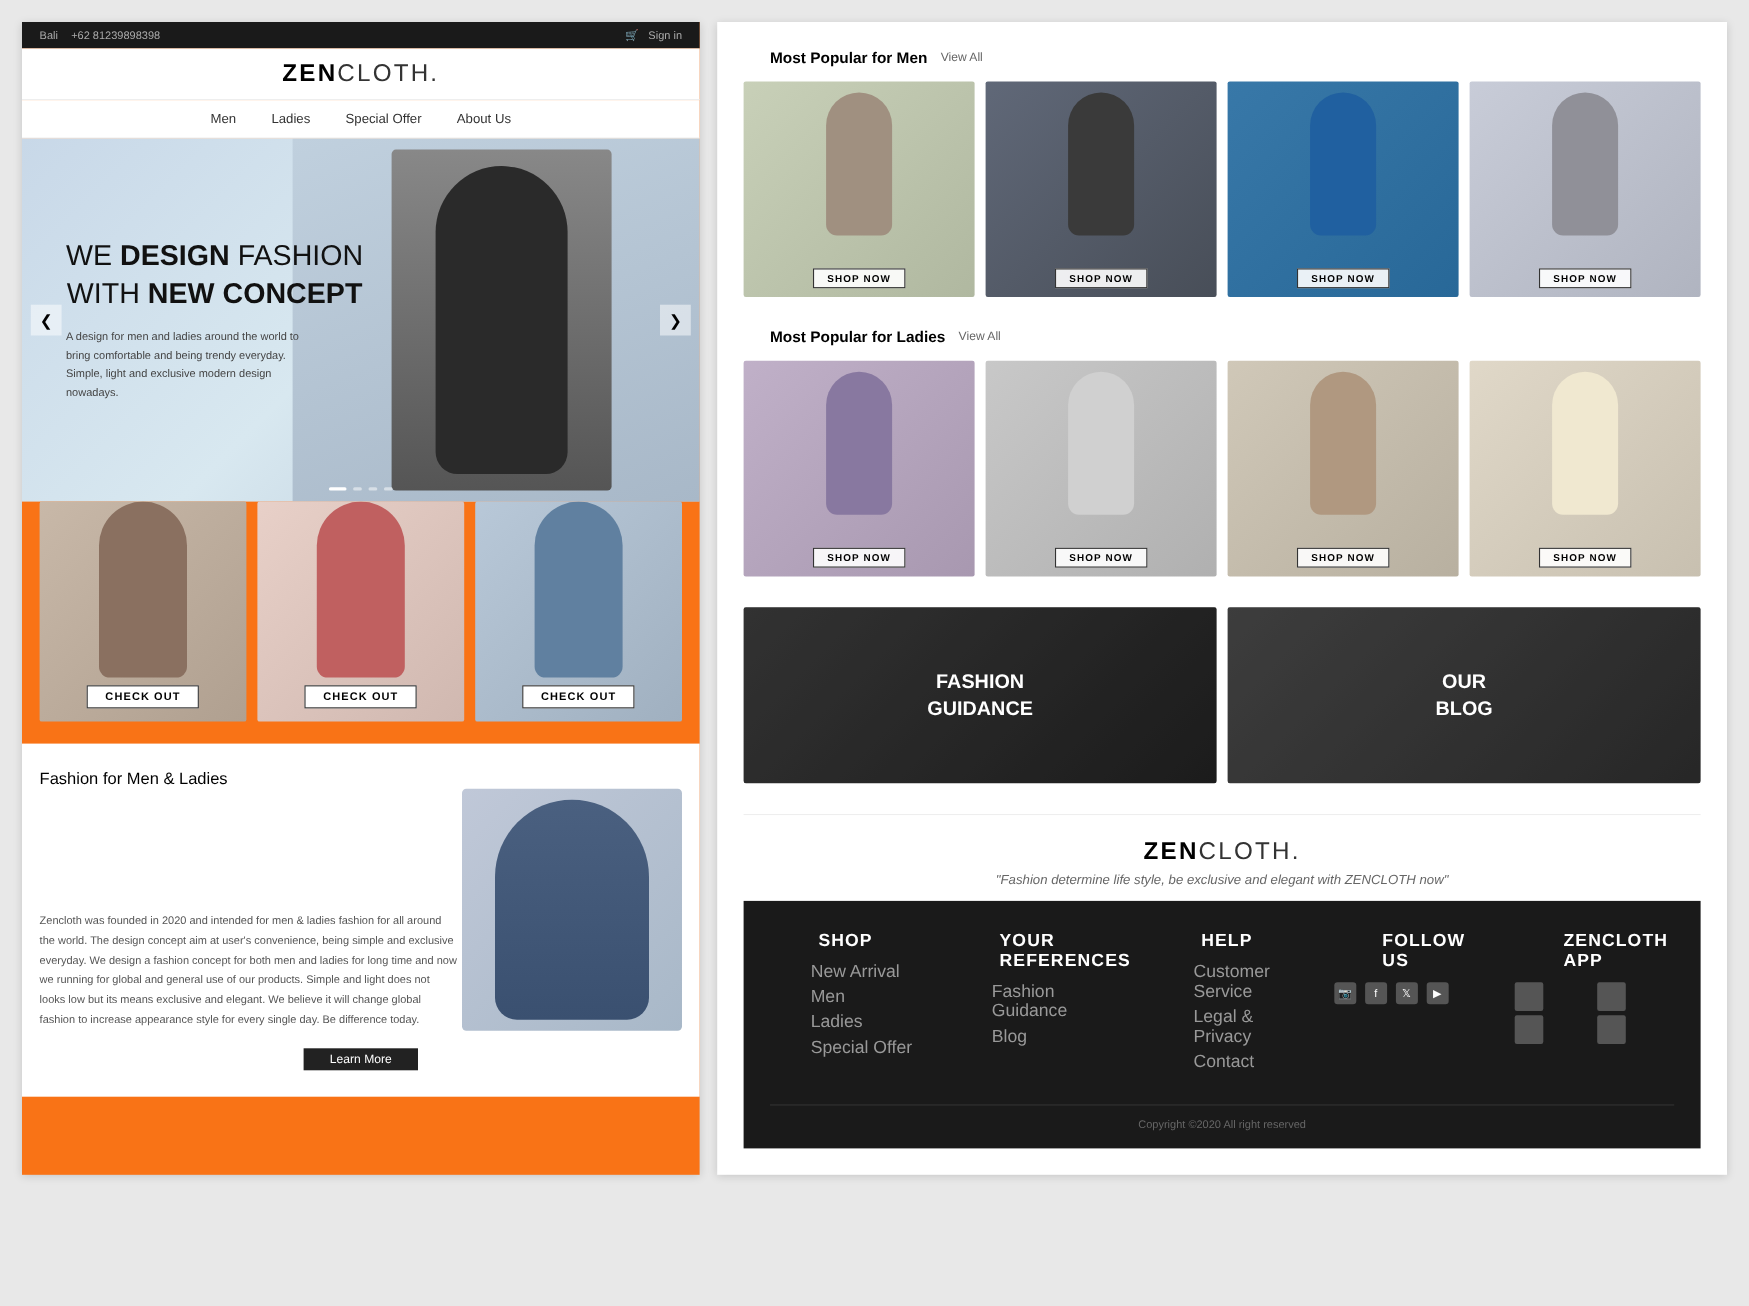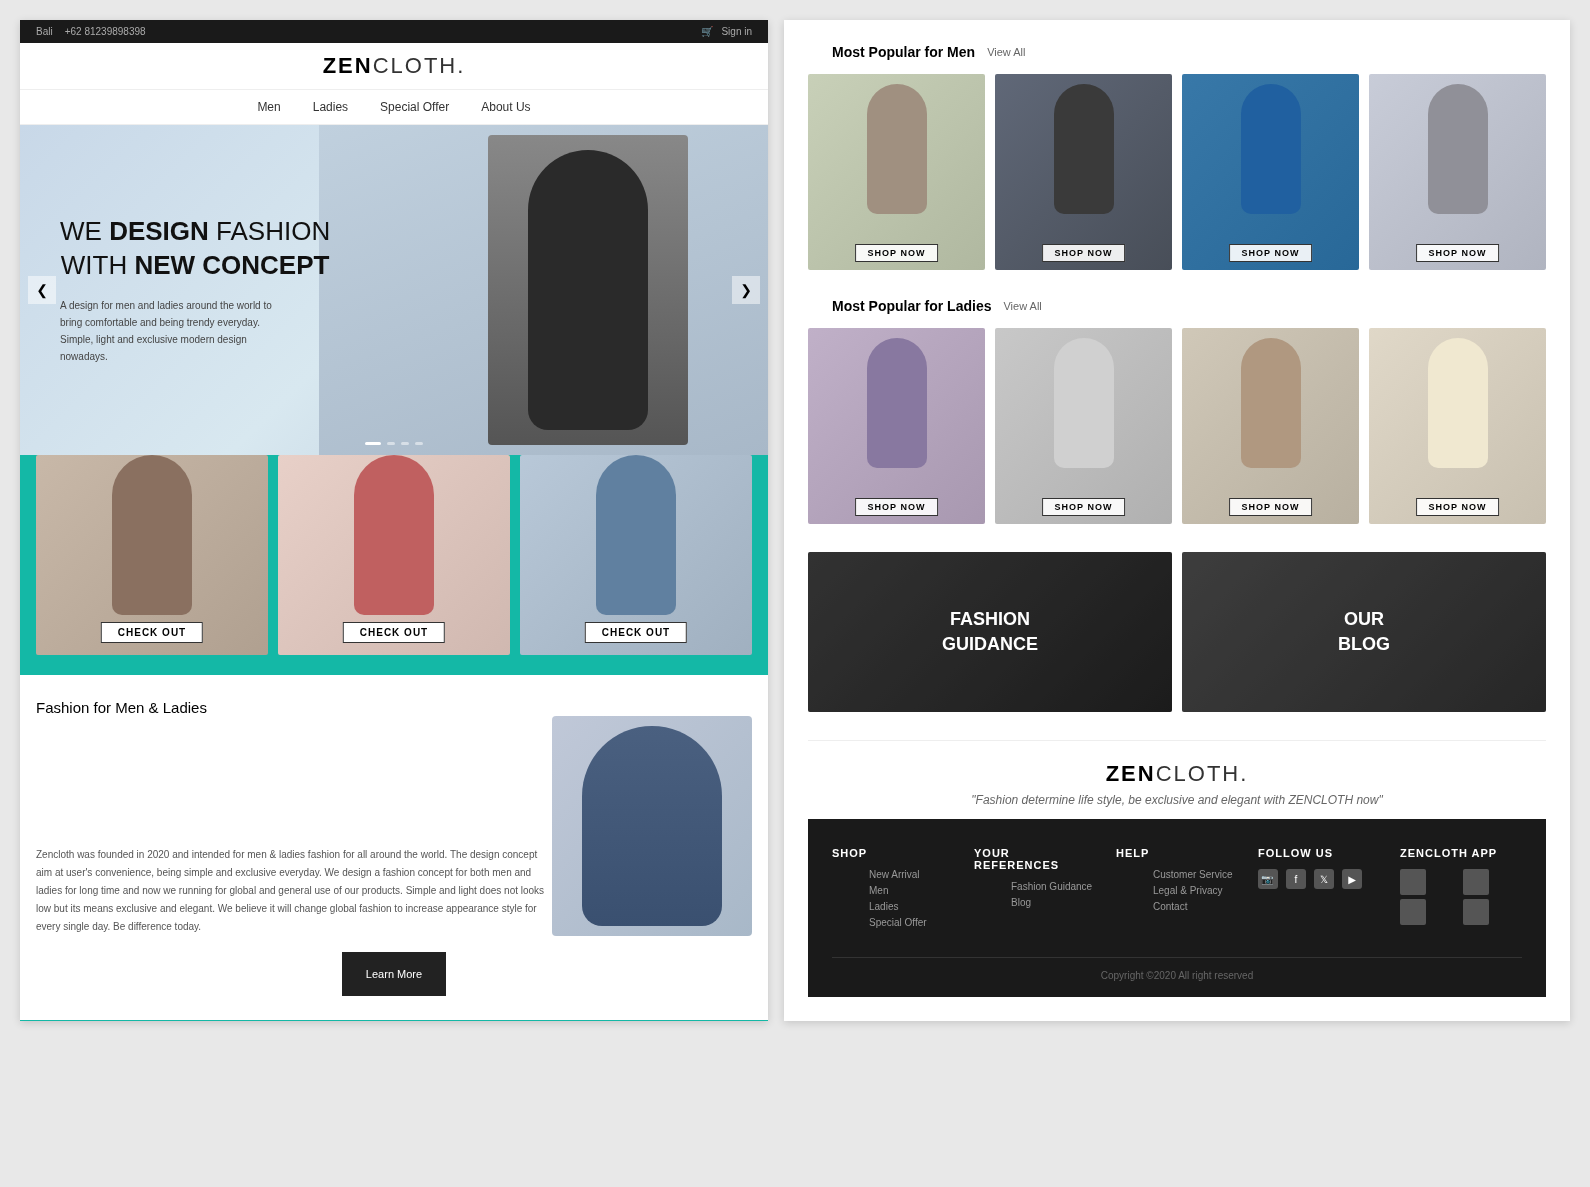--- a/index.html
+++ b/index.html
@@ -1,20 +1,20 @@
 <!DOCTYPE html>
 <html><head>
   <meta charset="utf-8">
   <style>
     * { margin: 0; padding: 0; box-sizing: border-box; }
     body { font-family: Arial, sans-serif; background: #e8e8e8; display: flex; justify-content: center; align-items: flex-start; padding: 20px; min-height: 100vh; }
     .page-wrapper { display: flex; gap: 16px; width: 1550px; }
 
     
-    .left-panel { width: 748px; background: #14b8a6; flex-shrink: 0; box-shadow: 0 2px 8px rgba(0,0,0,0.15); }
+    .left-panel { width: 616px; background: #f97316; flex-shrink: 0; box-shadow: 0 2px 8px rgba(0,0,0,0.15); }
 
     
     .top-bar { background: #1a1a1a; color: #aaa; font-size: 10px; padding: 6px 16px; display: flex; justify-content: space-between; align-items: center; }
     .top-bar-left { display: flex; gap: 12px; }
     .top-bar-right { display: flex; gap: 8px; align-items: center; }
     .main-header { background: #fff; padding: 10px 16px; display: flex; justify-content: center; align-items: center; border-bottom: 1px solid #eee; }
     .logo { font-size: 22px; font-weight: 400; letter-spacing: 2px; }
     .logo strong { font-weight: 900; }
     .logo span { color: #333; }
     .nav-bar { display: flex; justify-content: center; gap: 32px; padding: 10px; border-bottom: 1px solid #eee; background: #fff; }
@@ -51,21 +51,21 @@
     .sil2 { background: #c06060; }
     .sil3 { background: #6080a0; }
 
     
     .fashion-section { padding: 24px 16px; background: #fff; }
     .fashion-section h3 { font-size: 15px; font-weight: 500; }
     .fashion-layout { display: flex; gap: 4px; align-items: flex-end; }
     .fashion-text { flex: 1; font-size: 10px; color: #555; line-height: 1.8; }
     .fashion-image { width: 200px; height: 220px; background: linear-gradient(135deg, #c0c8d8 0%, #a8b8c8 100%); border-radius: 4px; display: flex; align-items: center; justify-content: center; flex-shrink: 0; }
     .couple-shape { width: 140px; height: 200px; background: linear-gradient(180deg, #4a6080 0%, #3a5070 100%); border-radius: 70px 70px 20px 20px; }
-    .learn-more-btn { display: block; margin: 16px auto 0; background: #222; color: #fff; border: none; padding: 16px 24px; font-size: 11px; cursor: pointer; }
+    .learn-more-btn { display: block; margin: 16px auto 0; background: #222; color: #fff; border: none; padding: 4px 24px; font-size: 11px; cursor: pointer; }
 
     
     .right-panel { flex: 1; background: #fff; box-shadow: 0 2px 8px rgba(0,0,0,0.15); padding: 24px; overflow: hidden; }
 
     
     .product-section-title { font-size: 14px; font-weight: 600; margin-bottom: 14px; display: flex; align-items: center; gap: 12px; padding-left: 24px; }
     .view-all { font-size: 11px; font-weight: 400; color: #666; text-decoration: none; cursor: pointer; }
     .products-grid { display: grid; grid-template-columns: repeat(4, 1fr); gap: 10px; margin-bottom: 28px; }
     .product-card { position: relative; height: 196px; border-radius: 2px; overflow: hidden; }
     .shop-now-btn { position: absolute; bottom: 8px; left: 50%; transform: translateX(-50%); background: rgba(255,255,255,0.9); border: 1px solid #333; padding: 3px 12px; font-size: 9px; font-weight: 700; letter-spacing: 1px; cursor: pointer; white-space: nowrap; }
@@ -99,22 +99,22 @@
     .banner-text { color: #fff; font-size: 18px; font-weight: 700; text-align: center; text-transform: uppercase; line-height: 1.4; z-index: 2; position: relative; }
     .banner-overlay { position: absolute; inset: 0; background: rgba(0,0,0,0.3); }
 
     
     .brand-section { text-align: center; padding: 20px 0 8px; border-top: 1px solid #eee; }
     .brand-tagline { font-size: 12px; color: #666; font-style: italic; margin-top: 6px; }
 
     
     .footer { background: #1a1a1a; color: #aaa; padding: 28px 24px 16px; margin-top: 4px; }
     .footer-grid { display: grid; grid-template-columns: repeat(5, 1fr); gap: 20px; margin-bottom: 24px; }
-    .footer-col h4 { color: #fff; font-size: 11px; font-weight: 700; margin-bottom: 10px; letter-spacing: 1px; }
-    .footer-col a { display: block; color: #999; font-size: 10px; margin-bottom: 5px; text-decoration: none; padding-left: 37px; }
+    .footer-col h4 { color: #fff; font-size: 16px; font-weight: 700; margin-bottom: 10px; letter-spacing: 1px; margin-left: 44px; }
+    .footer-col a { display: block; color: #999; font-size: 16px; margin-bottom: 5px; text-decoration: none; padding-left: 37px; }
     .footer-social { display: flex; gap: 8px; margin-top: 6px; }
     .social-icon { width: 20px; height: 20px; background: #555; border-radius: 3px; display: flex; align-items: center; justify-content: center; font-size: 10px; color: #fff; }
     .app-qr { display: grid; grid-template-columns: 1fr 1fr; gap: 4px; margin-top: 6px; }
     .qr-block { width: 26px; height: 26px; background: #555; border-radius: 2px; }
     .footer-bottom { border-top: 1px solid #333; padding-top: 12px; text-align: center; font-size: 10px; color: #666; }
 
     
     .card-person-container { width: 100%; height: 100%; display: flex; justify-content: center; }
   </style>
 </head>

